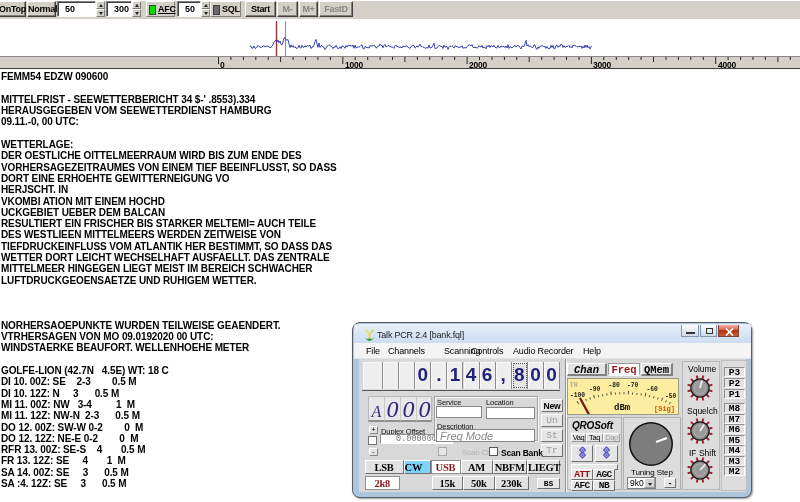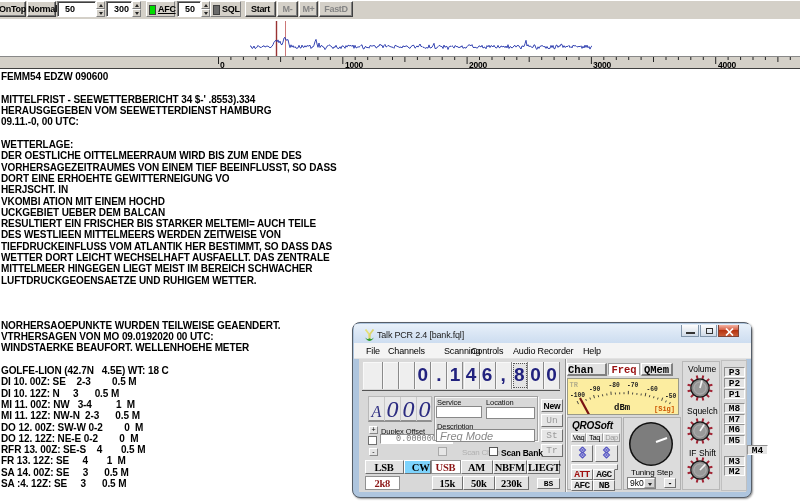--- a/index.html
+++ b/index.html
@@ -220,21 +220,21 @@
         <div class="fcell" style="left:53.2px;width:16.1px;top:2px;">0</div>
         <div class="fcell" style="left:69.3px;width:16.1px;top:2px;">.</div>
         <div class="fcell" style="left:85.4px;width:16.1px;top:2px;">1</div>
         <div class="fcell" style="left:101.5px;width:16.1px;top:2px;">4</div>
         <div class="fcell" style="left:117.6px;width:16.1px;top:2px;">6</div>
         <div class="fcell" style="left:133.7px;width:16.1px;top:2px;">,</div>
         <div class="fcell" style="left:149.8px;width:16.1px;top:2px;outline:1px dotted #555;outline-offset:-2px;background:#e4e4e4;">8</div>
         <div class="fcell" style="left:165.9px;width:16.1px;top:2px;">0</div>
         <div class="fcell" style="left:182.0px;width:16.1px;top:2px;">0</div>
       </div>
-      <div style="position:absolute;top:4px;height:13px;font-family:'Liberation Mono',monospace;font-weight:bold;font-size:10.5px;text-align:left;line-height:12px;left:208px;width:40px;background:#e2e2e2;border-top:1px solid #fff;border-left:1px solid #fff;border-right:2px solid #808080;border-bottom:2px solid #808080;">Chan</div>
+      <div style="position:absolute;top:4px;height:13px;font-family:'Liberation Mono',monospace;font-weight:bold;font-size:10.5px;text-align:center;line-height:12px;left:208px;width:40px;background:#e2e2e2;border-top:1px solid #fff;border-left:1px solid #fff;border-right:2px solid #808080;border-bottom:2px solid #808080;font-style:italic;">Chan</div>
       <div style="position:absolute;top:4px;height:13px;font-family:'Liberation Mono',monospace;font-weight:bold;font-size:10.5px;text-align:center;line-height:12px;left:249px;width:32px;background:#fff;border:1px solid #9a9a9a;border-bottom:2px solid #fff;color:#991111;">Freq</div>
       <div style="position:absolute;top:4px;height:13px;font-family:'Liberation Mono',monospace;font-weight:bold;font-size:10.5px;text-align:center;line-height:12px;left:282px;width:32px;background:#e2e2e2;border-top:1px solid #fff;border-left:1px solid #fff;border-right:2px solid #808080;border-bottom:2px solid #808080;">QMem</div>
       <div style="position:absolute;left:208px;top:19px;width:112px;height:37px;background:#fceda0;border:1px solid #9a9a88;">
 <svg width="110" height="35" viewBox="0 0 110 35" style="position:absolute;left:0;top:0;">
 <line x1="10.5" y1="25.1" x2="9.1" y2="22.0" stroke="#333" stroke-width="0.9"></line>
           <line x1="14.5" y1="23.4" x2="13.7" y2="21.5" stroke="#333" stroke-width="0.9"></line>
           <line x1="18.4" y1="21.8" x2="17.7" y2="20.0" stroke="#333" stroke-width="0.9"></line>
           <line x1="22.5" y1="20.5" x2="21.9" y2="18.6" stroke="#333" stroke-width="0.9"></line>
           <line x1="26.5" y1="19.2" x2="25.6" y2="16.0" stroke="#333" stroke-width="0.9"></line>
           <line x1="30.7" y1="18.2" x2="30.2" y2="16.2" stroke="#333" stroke-width="0.9"></line>
@@ -288,21 +288,21 @@
       </div>
       <div class="rb" style="position:absolute;left:182px;width:22px;height:13px;text-align:center;top:40px;font-weight:bold;font-size:8.5px;letter-spacing:-0.2px;line-height:12px;">New</div>
       <div class="rb" style="position:absolute;left:182px;width:22px;height:13px;text-align:center;top:55px;color:#9a9a9a;font-family:'Liberation Mono',monospace;font-size:9.5px;line-height:12px;">Un</div>
       <div class="rb" style="position:absolute;left:182px;width:22px;height:13px;text-align:center;top:70px;color:#9a9a9a;font-family:'Liberation Mono',monospace;font-size:9.5px;line-height:12px;">St</div>
       <div class="rb" style="position:absolute;left:182px;width:22px;height:13px;text-align:center;top:85px;color:#9a9a9a;font-family:'Liberation Mono',monospace;font-size:9.5px;line-height:12px;">Tr</div>
       <div style="position:absolute;left:79px;top:88px;width:9px;height:9px;background:#e6e6e6;border:1px solid #aaa;"></div>
       <div style="position:absolute;left:91px;top:89px;font-size:8px;letter-spacing:-0.2px;color:#b0b0b0;margin-left:12px;">Scan Chan</div>
       <div style="position:absolute;left:130px;top:88px;width:9px;height:9px;background:#fff;border:1px solid #555;"></div>
       <div style="position:absolute;left:142px;top:89px;font-size:8.5px;letter-spacing:-0.2px;font-weight:bold;color:#000;">Scan Bank</div>
       <div class="serif" style="position:absolute;left:5.5px;top:101px;width:39px;height:14px;background:#e2e2e2;border-top:1px solid #fff;border-left:1px solid #fff;border-right:1px solid #707070;border-bottom:1px solid #707070;font-weight:bold;font-size:10.5px;letter-spacing:-0.2px;text-align:center;line-height:13px;">LSB</div>
-      <div class="serif" style="position:absolute;left:44.5px;top:101px;width:27px;height:14px;background:#7dd3fc;border-top:1px solid #fff;border-left:1px solid #fff;border-right:1px solid #707070;border-bottom:1px solid #707070;font-weight:bold;font-size:10.5px;letter-spacing:-0.2px;text-align:right;line-height:13px;">CW</div>
+      <div class="serif" style="position:absolute;left:44.5px;top:101px;width:27px;height:14px;background:#7dd3fc;border-top:1px solid #fff;border-left:1px solid #fff;border-right:1px solid #707070;border-bottom:1px solid #707070;font-weight:bold;font-size:10.5px;letter-spacing:-0.2px;text-align:left;line-height:13px;">CW</div>
       <div class="serif" style="position:absolute;left:71.5px;top:101px;width:30px;height:14px;background:#fff;border:1px solid #909090;color:#8b1515;font-weight:bold;font-size:10.5px;letter-spacing:-0.2px;text-align:center;line-height:13px;">USB</div>
       <div class="serif" style="position:absolute;left:101.5px;top:101px;width:32px;height:14px;background:#e2e2e2;border-top:1px solid #fff;border-left:1px solid #fff;border-right:1px solid #707070;border-bottom:1px solid #707070;font-weight:bold;font-size:10.5px;letter-spacing:-0.2px;text-align:center;line-height:13px;">AM</div>
       <div class="serif" style="position:absolute;left:133.5px;top:101px;width:34.5px;height:14px;background:#e2e2e2;border-top:1px solid #fff;border-left:1px solid #fff;border-right:1px solid #707070;border-bottom:1px solid #707070;font-weight:bold;font-size:10.5px;letter-spacing:-0.2px;text-align:center;line-height:13px;">NBFM</div>
       <div class="serif" style="position:absolute;left:168px;top:101px;width:32.5px;height:14px;background:#e2e2e2;border-top:1px solid #fff;border-left:1px solid #fff;border-right:1px solid #707070;border-bottom:1px solid #707070;font-weight:bold;font-size:10.5px;letter-spacing:-0.2px;text-align:center;line-height:13px;">LIEGT</div>
       <div class="serif" style="position:absolute;left:5.5px;top:117px;width:35.5px;height:14px;background:#fff;border:1px solid #909090;color:#8b1515;font-weight:bold;font-size:10.5px;letter-spacing:-0.2px;text-align:center;line-height:13px;">2k8</div>
       <div class="serif" style="position:absolute;left:41px;top:117px;width:31.5px;height:14px;background:#e2e2e2;border-top:1px solid #fff;border-left:1px solid #fff;border-right:1px solid #707070;border-bottom:1px solid #707070;font-weight:bold;font-size:10.5px;letter-spacing:-0.2px;text-align:center;line-height:13px;margin-top:48px;">6k</div>
       <div class="serif" style="position:absolute;left:72.5px;top:117px;width:31.5px;height:14px;background:#e2e2e2;border-top:1px solid #fff;border-left:1px solid #fff;border-right:1px solid #707070;border-bottom:1px solid #707070;font-weight:bold;font-size:10.5px;letter-spacing:-0.2px;text-align:center;line-height:13px;">15k</div>
       <div class="serif" style="position:absolute;left:104px;top:117px;width:31.5px;height:14px;background:#e2e2e2;border-top:1px solid #fff;border-left:1px solid #fff;border-right:1px solid #707070;border-bottom:1px solid #707070;font-weight:bold;font-size:10.5px;letter-spacing:-0.2px;text-align:center;line-height:13px;">50k</div>
       <div class="serif" style="position:absolute;left:135.5px;top:117px;width:34px;height:14px;background:#e2e2e2;border-top:1px solid #fff;border-left:1px solid #fff;border-right:1px solid #707070;border-bottom:1px solid #707070;font-weight:bold;font-size:10.5px;letter-spacing:-0.2px;text-align:center;line-height:13px;">230k</div>
       <div class="rb mono" style="left:178px;top:119px;width:23px;height:11px;font-size:8px;font-weight:bold;text-align:center;line-height:10px;">BS</div>
@@ -398,19 +398,19 @@
         </svg>
       </div>
       <div style="position:absolute;left:362px;top:1px;width:26px;height:131px;border:1px solid #c0c0c0;background:#dcdcdc;">
         <div class="mono" style="position:absolute;left:2px;top:6px;width:21px;height:10px;background:#e4e4e4;border:1px solid #909090;border-bottom-color:#fff;border-right-color:#fff;font-size:9.5px;font-weight:bold;text-align:center;line-height:9px;">P3</div>
         <div class="mono" style="position:absolute;left:2px;top:17px;width:21px;height:10px;background:#e4e4e4;border:1px solid #909090;border-bottom-color:#fff;border-right-color:#fff;font-size:9.5px;font-weight:bold;text-align:center;line-height:9px;">P2</div>
         <div class="mono" style="position:absolute;left:2px;top:28px;width:21px;height:10px;background:#e4e4e4;border:1px solid #909090;border-bottom-color:#fff;border-right-color:#fff;font-size:9.5px;font-weight:bold;text-align:center;line-height:9px;">P1</div>
         <div class="mono" style="position:absolute;left:2px;top:42px;width:21px;height:10px;background:#e4e4e4;border:1px solid #909090;border-bottom-color:#fff;border-right-color:#fff;font-size:9.5px;font-weight:bold;text-align:center;line-height:9px;">M8</div>
         <div class="mono" style="position:absolute;left:2px;top:52.5px;width:21px;height:10px;background:#e4e4e4;border:1px solid #909090;border-bottom-color:#fff;border-right-color:#fff;font-size:9.5px;font-weight:bold;text-align:center;line-height:9px;">M7</div>
         <div class="mono" style="position:absolute;left:2px;top:63px;width:21px;height:10px;background:#e4e4e4;border:1px solid #909090;border-bottom-color:#fff;border-right-color:#fff;font-size:9.5px;font-weight:bold;text-align:center;line-height:9px;">M6</div>
         <div class="mono" style="position:absolute;left:2px;top:73.5px;width:21px;height:10px;background:#e4e4e4;border:1px solid #909090;border-bottom-color:#fff;border-right-color:#fff;font-size:9.5px;font-weight:bold;text-align:center;line-height:9px;">M5</div>
-        <div class="mono" style="position:absolute;left:2px;top:84px;width:21px;height:10px;background:#e4e4e4;border:1px solid #909090;border-bottom-color:#fff;border-right-color:#fff;font-size:9.5px;font-weight:bold;text-align:center;line-height:9px;margin-left:23px;">M4</div>
+        <div class="mono" style="position:absolute;left:2px;top:84px;width:21px;height:10px;background:#e4e4e4;border:1px solid #909090;border-bottom-color:#fff;border-right-color:#fff;font-size:9.5px;font-weight:bold;text-align:center;line-height:9px;">M4</div>
         <div class="mono" style="position:absolute;left:2px;top:94.5px;width:21px;height:10px;background:#e4e4e4;border:1px solid #909090;border-bottom-color:#fff;border-right-color:#fff;font-size:9.5px;font-weight:bold;text-align:center;line-height:9px;">M3</div>
         <div class="mono" style="position:absolute;left:2px;top:105px;width:21px;height:10px;background:#e4e4e4;border:1px solid #909090;border-bottom-color:#fff;border-right-color:#fff;font-size:9.5px;font-weight:bold;text-align:center;line-height:9px;">M2</div>
         <div class="mono" style="position:absolute;left:20px;top:115.5px;width:21px;height:10px;background:#e4e4e4;border:1px solid #909090;border-bottom-color:#fff;border-right-color:#fff;font-size:9.5px;font-weight:bold;text-align:center;line-height:9px;margin-top:48px;">M1</div>
       </div>
     </div>
 </div>
 
 </body></html>

